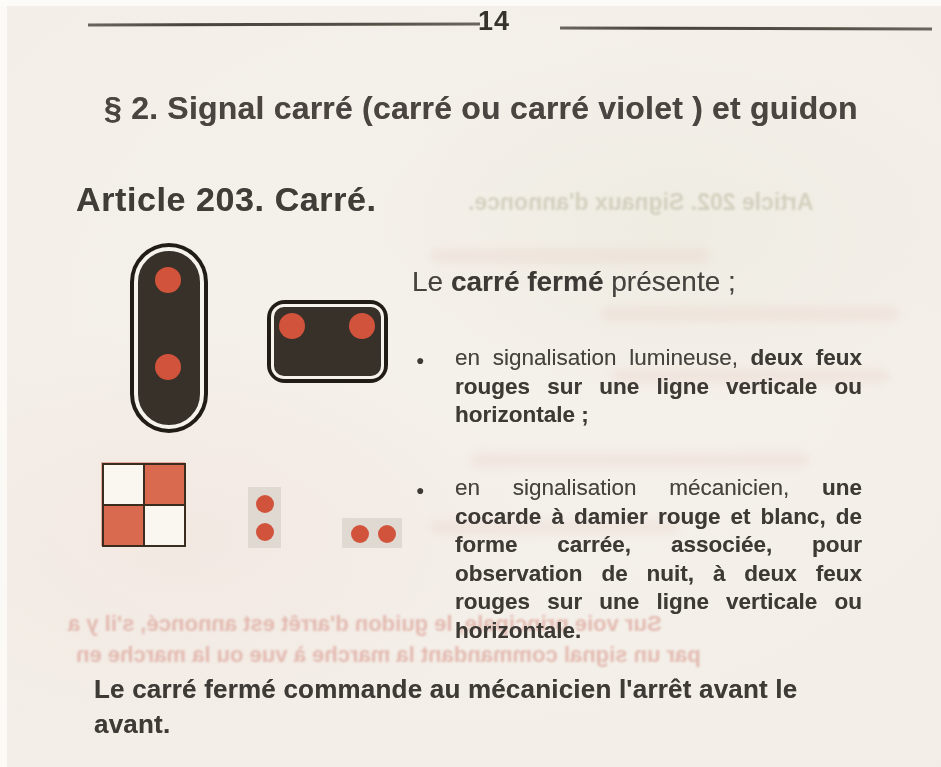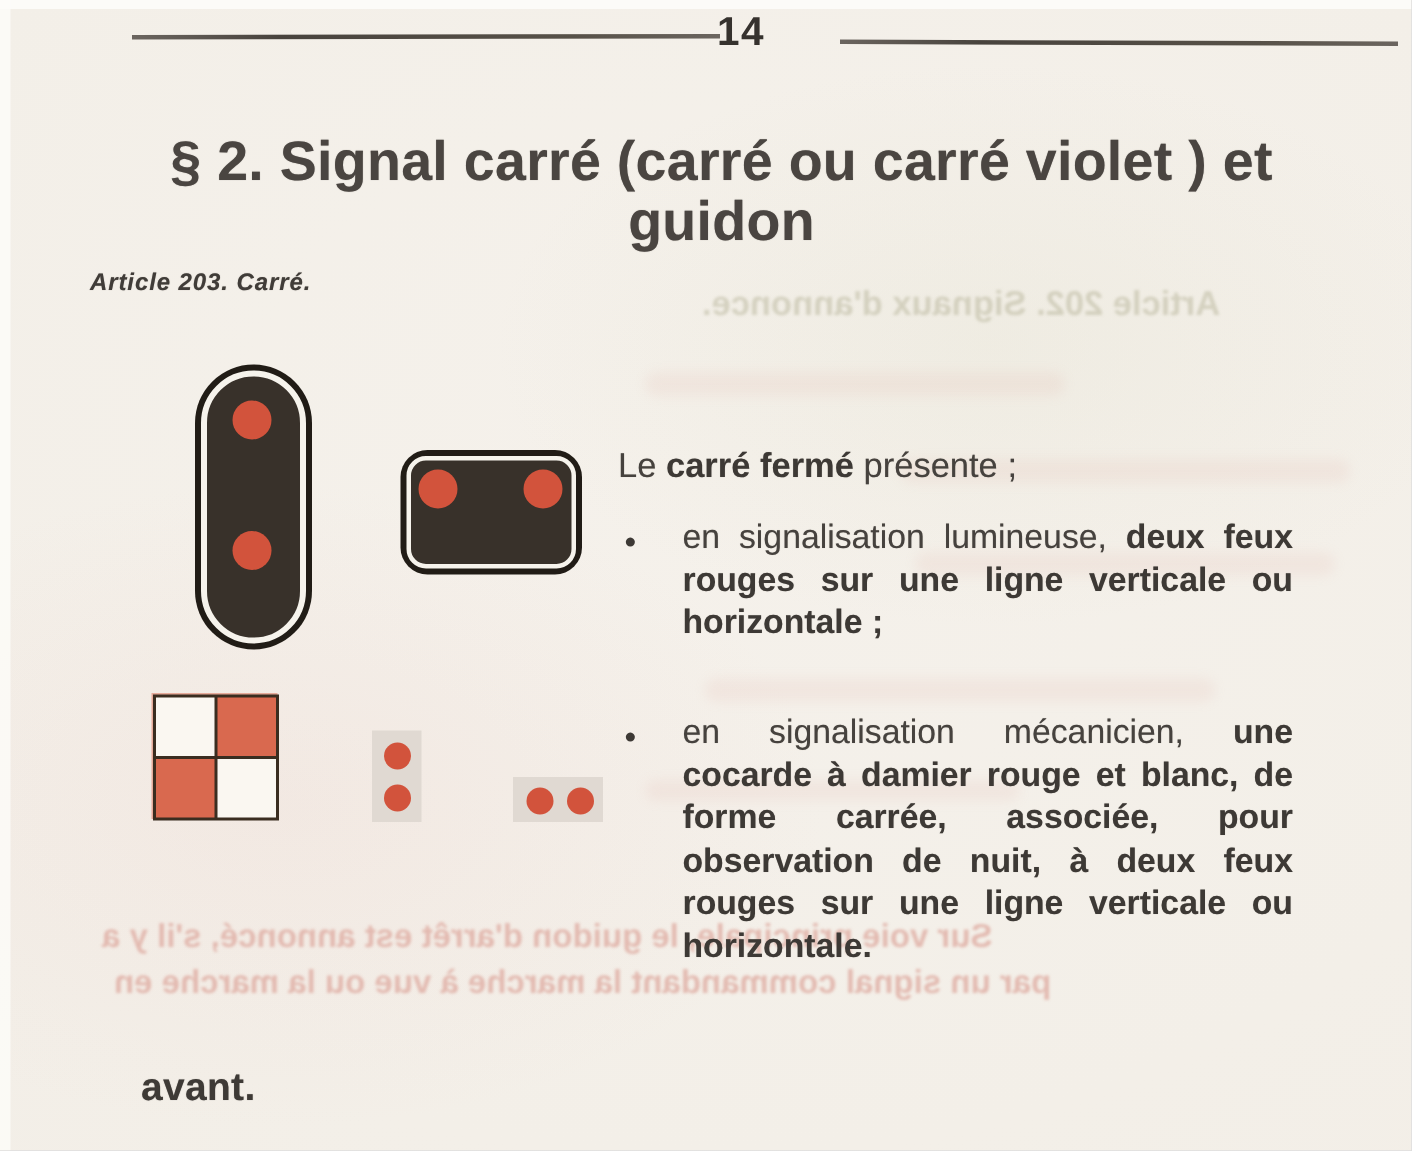--- a/index.html
+++ b/index.html
@@ -29,24 +29,24 @@
 
   
   .rule{position:absolute;height:3px;background:linear-gradient(90deg,#6b655f,#48433d 25%,#575148 75%,#6b655f);}
   .rule-left{left:88px;top:23px;width:392px;transform:rotate(-0.12deg);}
   .rule-right{left:560px;top:27px;width:372px;transform:rotate(0.18deg);}
   .page-number{position:absolute;left:478px;top:6px;width:64px;
     font-size:27px;font-weight:700;color:#36322e;letter-spacing:1px;}
 
   
   .title{position:absolute;left:96px;top:88px;width:770px;text-align:center;
-    font-size:37px;line-height:40px;font-weight:700;color:#4a4541;letter-spacing:.2px;
+    font-size:32px;line-height:40px;font-weight:700;color:#4a4541;letter-spacing:.2px;
     text-shadow:0 0 .6px rgba(70,64,58,.55);}
-  .article-heading{position:absolute;left:60px;top:180px;font-size:16px;font-weight:700;
-    font-style:italic;color:#403c38;letter-spacing:.6px;text-shadow:0 0 .6px rgba(70,64,58,.5);}
+  .article-heading{position:absolute;left:76px;top:180px;font-size:34px;font-weight:700;
+    color:#403c38;letter-spacing:.6px;text-shadow:0 0 .6px rgba(70,64,58,.5);}
 
   
   .fig{position:absolute;}
   .sig-vertical{left:130px;top:243px;width:78px;height:190px;background:var(--signal-edge);border-radius:40px;}
   .sig-vertical .inner{position:absolute;inset:4px;border:4px solid var(--ring);border-radius:35px;background:var(--signal-body);}
   .sig-horizontal{left:267px;top:300px;width:121px;height:83px;background:var(--signal-edge);border-radius:18px;}
   .sig-horizontal .inner{position:absolute;inset:4px;border:3px solid var(--ring);border-radius:13px;background:var(--signal-body);}
   .dot{position:absolute;border-radius:50%;background:var(--signal-red);}
   .dot-26{width:26px;height:26px;}
   .dot-18{width:18px;height:18px;}
@@ -54,21 +54,21 @@
   .checkerboard{left:102px;top:463px;width:84px;height:84px;background:#3a2d20;
     padding:2px;box-sizing:border-box;display:grid;grid-template-columns:1fr 1fr;grid-template-rows:1fr 1fr;gap:2px;
     box-shadow:-1px -1px 0 rgba(217,105,79,.5);}
   .cell-white{background:#faf7f1;}
   .cell-red{background:var(--checker-red);}
 
   .plate-vertical{left:248px;top:487px;width:33px;height:61px;background:var(--plate-gray);}
   .plate-horizontal{left:342px;top:518px;width:60px;height:30px;background:var(--plate-gray);}
 
   
-  .intro{position:absolute;left:412px;top:297px;font-size:23px;color:var(--ink);
+  .intro{position:absolute;left:412px;top:266px;font-size:28px;color:var(--ink);
     text-shadow:0 0 .5px rgba(70,64,58,.4);}
   .bold{font-weight:700;color:var(--ink-strong);}
   .bullet{position:absolute;left:416px;width:446px;display:flex;}
   .bullet-1{top:344px;}
   .bullet-2{top:474px;}
   .bullet .marker{width:39px;flex:0 0 39px;font-size:14px;line-height:28.5px;padding-top:2px;color:var(--ink-strong);}
   .bullet .text{flex:1;font-size:22.5px;line-height:28.5px;text-align:justify;color:var(--ink);
     text-shadow:0 0 .5px rgba(70,64,58,.4);}
   .footer-par{position:absolute;left:94px;top:672px;font-size:26px;line-height:35px;font-weight:700;
     color:#3e3a36;letter-spacing:.2px;text-shadow:0 0 .6px rgba(62,58,54,.5);white-space:nowrap;}
@@ -143,17 +143,17 @@
     <div class="marker">●</div>
     <div class="text"><span>en signalisation lumineuse, </span><span class="bold">deux feux rouges sur une ligne verticale ou horizontale ;</span></div>
   </div>
 
   <div class="bullet bullet-2">
     <div class="marker">●</div>
     <div class="text"><span>en signalisation mécanicien, </span><span class="bold">une cocarde à damier rouge et blanc, de forme carrée, associée, pour observation de nuit, à deux feux rouges sur une ligne verticale ou horizontale.</span></div>
   </div>
 
   <div class="footer-par">
-    <br>
+    <span>Le carré fermé commande au mécanicien l'arrêt avant le</span><br>
     <span>avant.</span>
   </div>
 
 </div>
 
 </body></html>

